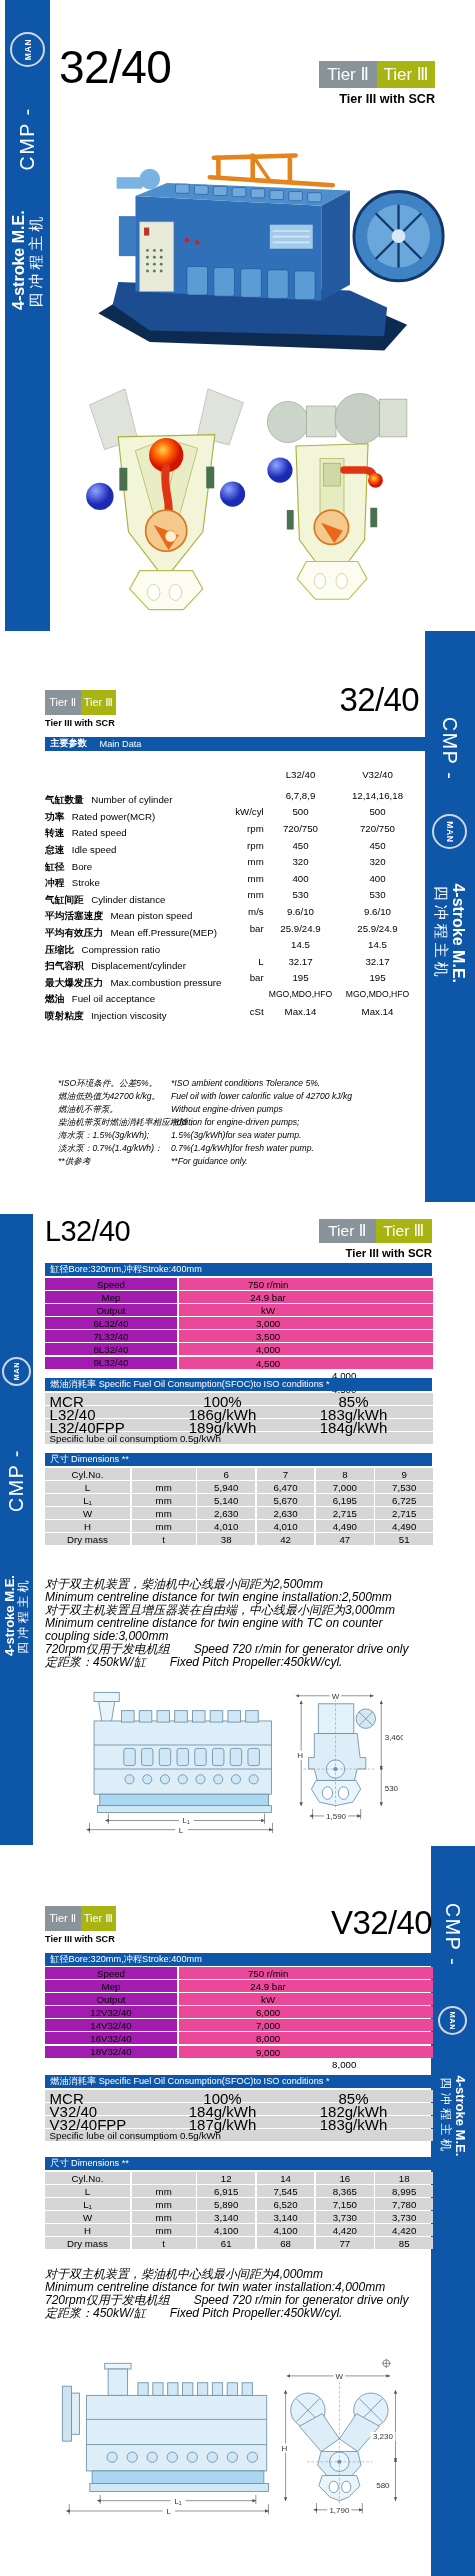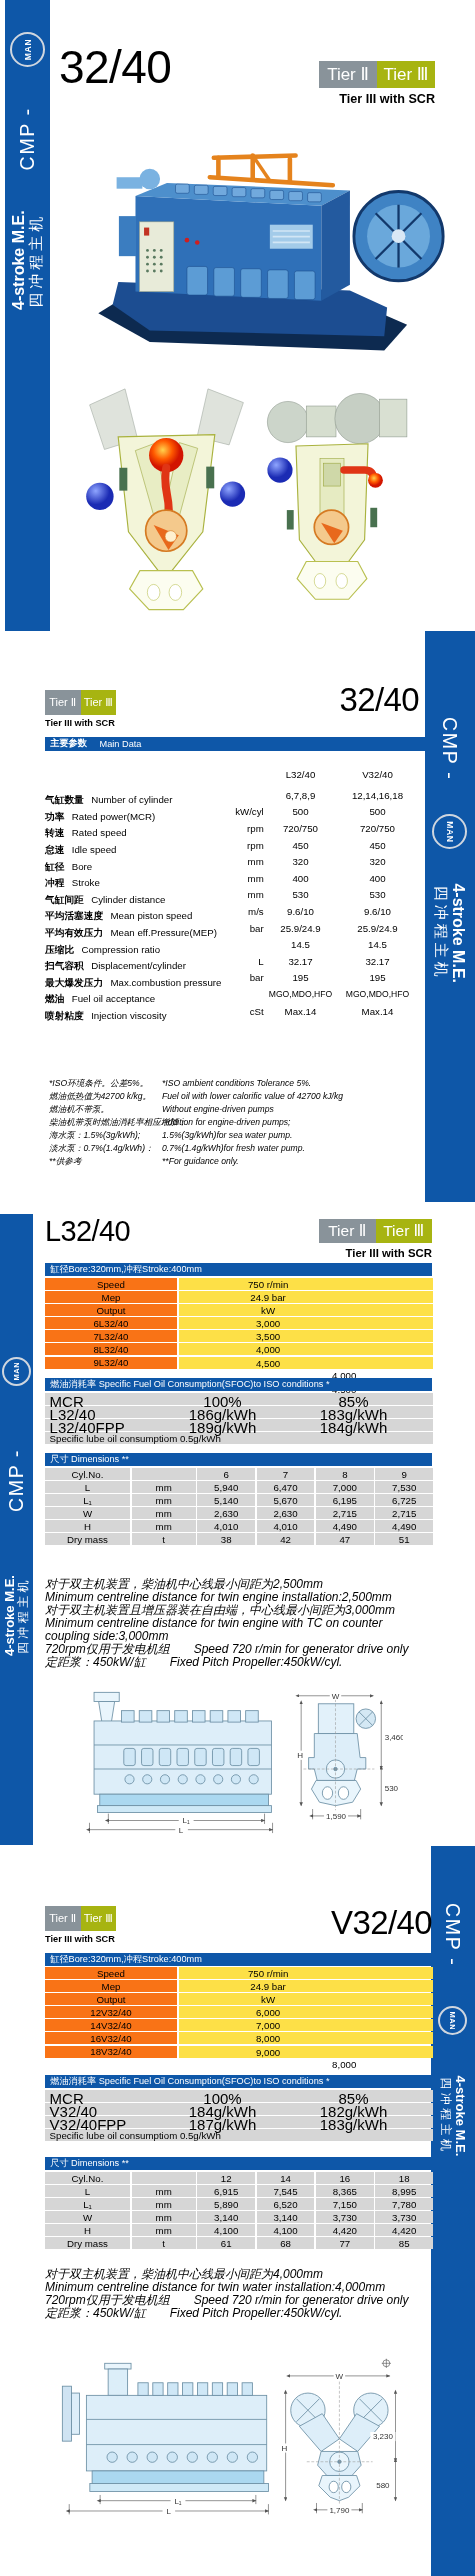--- a/index.html
+++ b/index.html
@@ -40,23 +40,23 @@
   .shead .hc{text-align:center;}
   .srow{height:16.6px;}
   .srow .lab{display:flex;gap:7.4px;align-items:baseline;white-space:nowrap;margin-top:11px;}
   .szh{font-weight:bold;}
   .sunit{text-align:right;padding-right:2.3px;}
   .sv{text-align:center;white-space:nowrap;}
   .fns{position:absolute;width:374px;}
   .fnrow{display:grid;grid-template-columns:113px 1fr;font-size:8.6px;font-style:italic;line-height:13px;white-space:nowrap;}
   
   .orow{display:grid;grid-template-columns:132px 2.3px 1fr;height:12px;margin-bottom:1.1px;font-size:9.7px;}
-  .orow .lab{background:#f97316;display:flex;align-items:center;justify-content:center;}
+  .orow .lab{background:#a21caf;display:flex;align-items:center;justify-content:center;}
   .orow .sp{background:#fff;}
-  .orow .vals{background:#fde047;position:relative;padding-left:13px;}
+  .orow .vals{background:#ec4899;position:relative;padding-left:13px;}
   .vals span{position:absolute;top:50%;transform:translate(-50%,-50%);white-space:nowrap;}
   .vals .v1{left:35%;}
   .vals .v2{left:65%;margin-top:26px;}
   .sfrow{display:grid;grid-template-columns:126px 103px 1fr;background:#d6d6d6;height:12px;
          margin-bottom:1.1px;align-items:center;font-size:15px;}
   .sfrow .l{padding-left:4.6px;}
   .sfrow .c{text-align:center;}
   .lube{background:#d6d6d6;height:12px;display:flex;align-items:center;padding-left:4.6px;font-size:9.7px;margin-bottom:1.1px;}
   .drow{display:grid;grid-template-columns:85px 64px 1fr 1fr 1fr 1fr;column-gap:1.7px;height:12px;
         margin-bottom:1.1px;font-size:9.7px;}
@@ -391,21 +391,21 @@
         <span class="lab">
           <span class="szh">喷射粘度</span>
           <span>Injection viscosity</span>
         </span>
         <span class="sunit">cSt</span>
         <span class="sv">Max.14</span>
         <span class="sv">Max.14</span>
       </div>
   </div>
 
-  <div class="fns" style="left:49px;top:1077px;">
+  <div class="fns" style="left:58px;top:1077px;">
     <div class="fnrow">
         <span>*ISO环境条件。公差5%。</span>
         <span>*ISO ambient conditions Tolerance 5%.</span>
       </div>
     <div class="fnrow">
         <span>燃油低热值为42700 k/kg。</span>
         <span>Fuel oil with lower calorific value of 42700 kJ/kg</span>
       </div>
     <div class="fnrow">
         <span>燃油机不带泵。</span>

